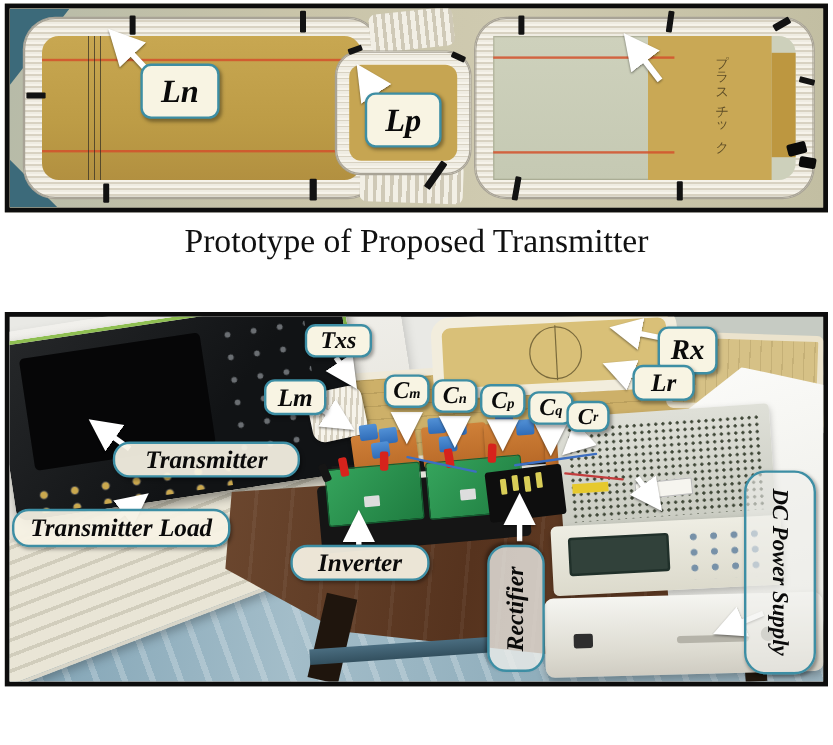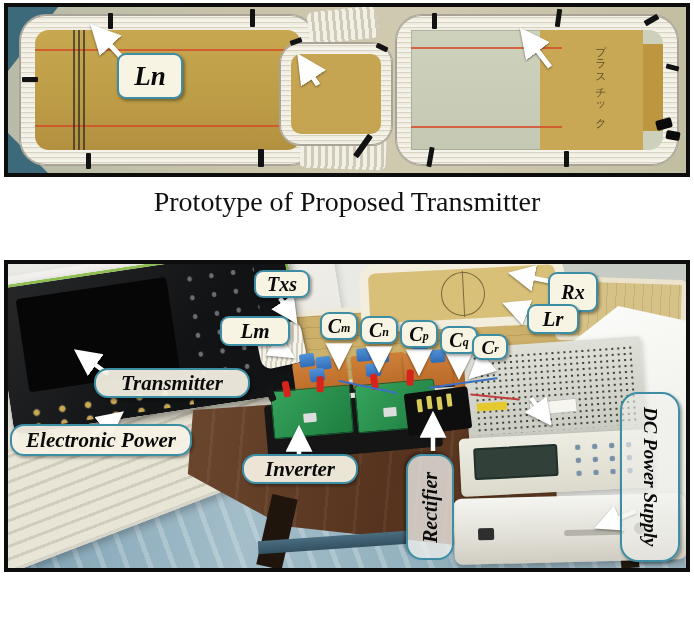--- a/index.html
+++ b/index.html
@@ -197,20 +197,23 @@
         </marker>
       </defs>
       <line x1="117" y1="54" x2="87" y2="22" stroke="#fff" stroke-width="5" marker-end="url(#ah1)"></line>
       <line x1="310" y1="78" x2="293" y2="52" stroke="#fff" stroke-width="5" marker-end="url(#ah1)"></line>
       <line x1="542" y1="60" x2="516" y2="26" stroke="#fff" stroke-width="5" marker-end="url(#ah1)"></line>
     </svg>
 
     <div class="callout" style="left:90px;top:46px;width:66px;height:46px;font-size:27px;margin-left:19px;">
       <span>Ln</span>
     </div>
+    <div class="callout" style="left:296px;top:70px;width:64px;height:46px;font-size:27px;">
+      <span>Lp</span>
+    </div>
   </div>
 
   <div class="caption caption-top">Prototype of Proposed Transmitter</div>
 
   <div class="photo photo-bottom">
     <div class="b-el gray-patch"></div>
     <div class="b-el floor"></div>
     <div class="b-el cabinet"></div>
     <div class="b-el louver"></div>
 
@@ -318,24 +321,24 @@
       <line x1="523" y1="134" x2="540" y2="157" stroke="#fff" stroke-width="4.5" marker-end="url(#ah2)"></line>
       <line x1="84" y1="172" x2="111" y2="151" stroke="#fff" stroke-width="4.5" marker-end="url(#ah2)"></line>
       <line x1="291" y1="190" x2="291" y2="167" stroke="#fff" stroke-width="4.5" marker-end="url(#ah2)"></line>
       <line x1="425" y1="187" x2="425" y2="153" stroke="#fff" stroke-width="4.5" marker-end="url(#ah2)"></line>
       <line x1="628" y1="247" x2="592" y2="262" stroke="#fff" stroke-width="4.5" marker-end="url(#ah2)"></line>
     </svg>
 
     <div class="callout" style="left:246px;top:6px;width:56px;height:28px;font-size:20px;">
       <span>Txs</span>
     </div>
-    <div class="callout" style="left:540px;top:8px;width:50px;height:40px;font-size:20px;">
+    <div class="callout" style="left:540px;top:8px;width:50px;height:40px;font-size:24px;">
       <span>Rx</span>
     </div>
-    <div class="callout" style="left:212px;top:52px;width:70px;height:30px;font-size:21px;">
+    <div class="callout" style="left:212px;top:52px;width:52px;height:30px;font-size:21px;">
       <span>Lm</span>
     </div>
     <div class="callout" style="left:519px;top:40px;width:52px;height:30px;font-size:21px;">
       <span>Lr</span>
     </div>
     <div class="callout" style="left:312px;top:48px;width:38px;height:28px;font-size:20px;">
       <span>C</span>
         <span class="sub">m</span>
     </div>
     <div class="callout" style="left:352px;top:52px;width:38px;height:28px;font-size:20px;">
@@ -351,21 +354,21 @@
         <span class="sub">q</span>
     </div>
     <div class="callout" style="left:464px;top:70px;width:36px;height:26px;font-size:19px;">
       <span>C</span>
         <span class="sub">r</span>
     </div>
     <div class="callout soft" style="left:86px;top:104px;width:156px;height:30px;font-size:21px;">
       <span>Transmitter</span>
     </div>
     <div class="callout soft" style="left:2px;top:160px;width:182px;height:32px;font-size:21px;">
-      <span>Electronic Power</span>
+      <span>Transmitter Load</span>
     </div>
     <div class="callout soft" style="left:234px;top:190px;width:116px;height:30px;font-size:21px;">
       <span>Inverter</span>
     </div>
     <div class="callout vert-up" style="left:398px;top:190px;width:48px;height:106px;font-size:20px;border-radius:16px;">
       <span>Rectifier</span>
     </div>
     <div class="callout vert-down" style="left:612px;top:128px;width:60px;height:170px;font-size:19px;border-radius:18px;">
       <span>DC Power Supply</span>
     </div>

